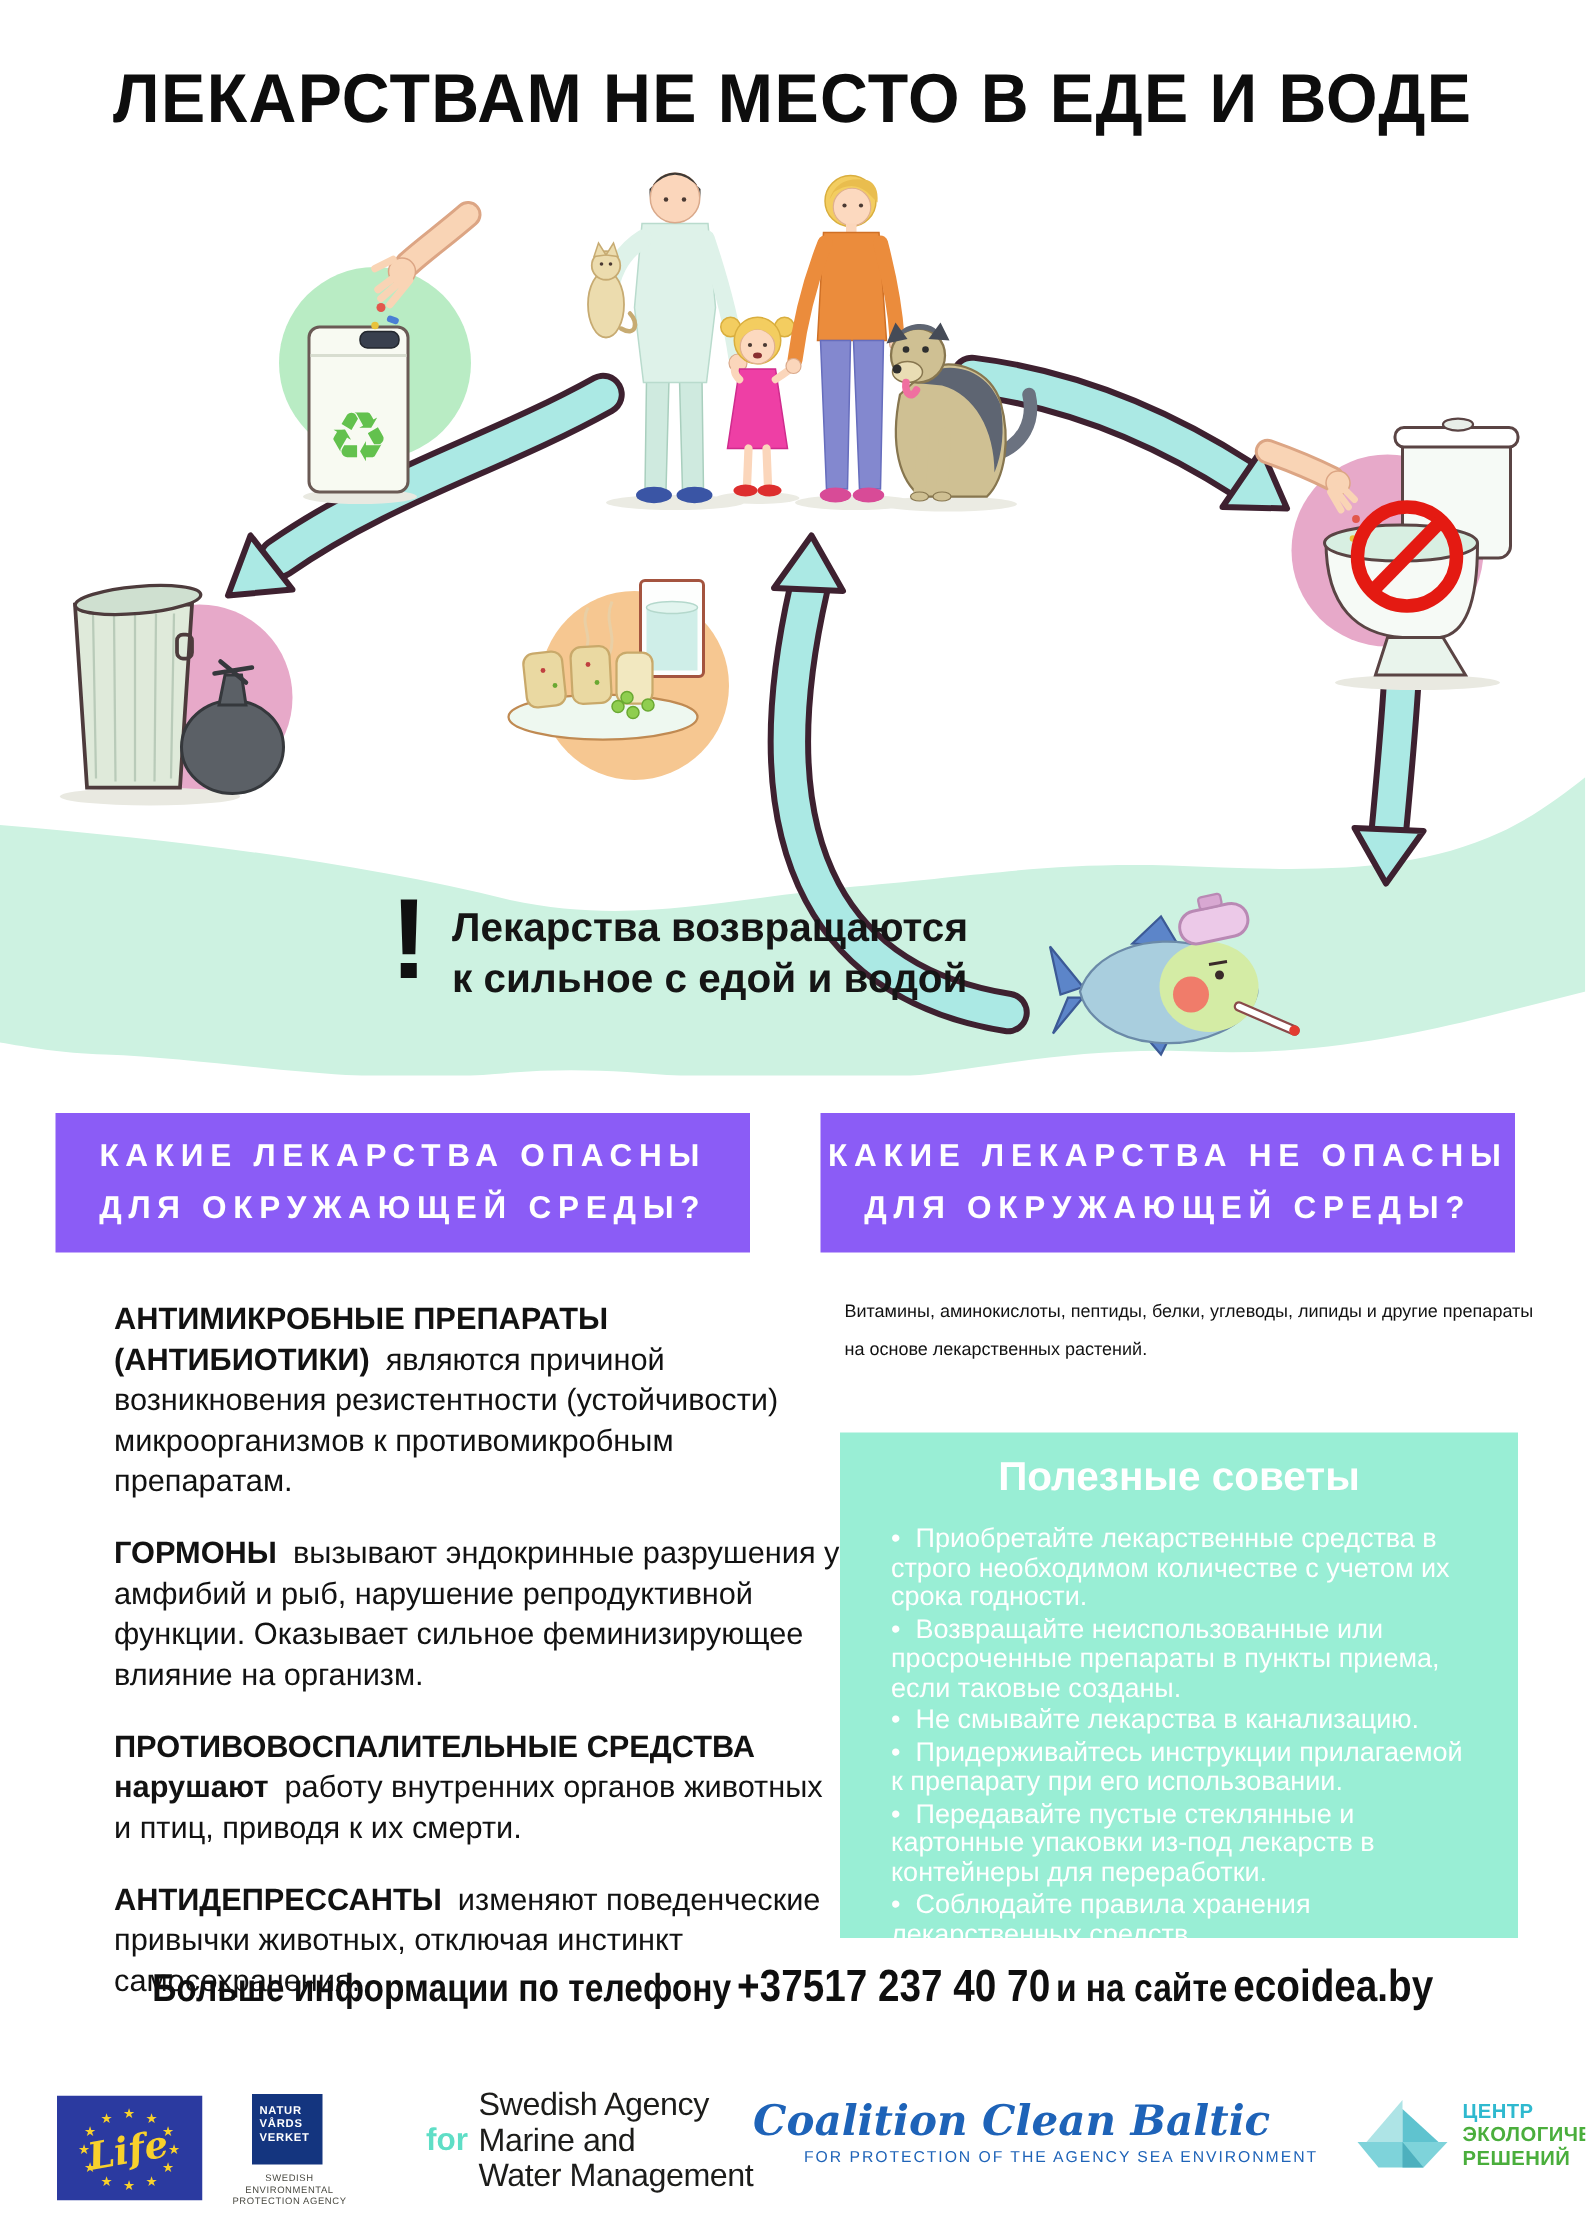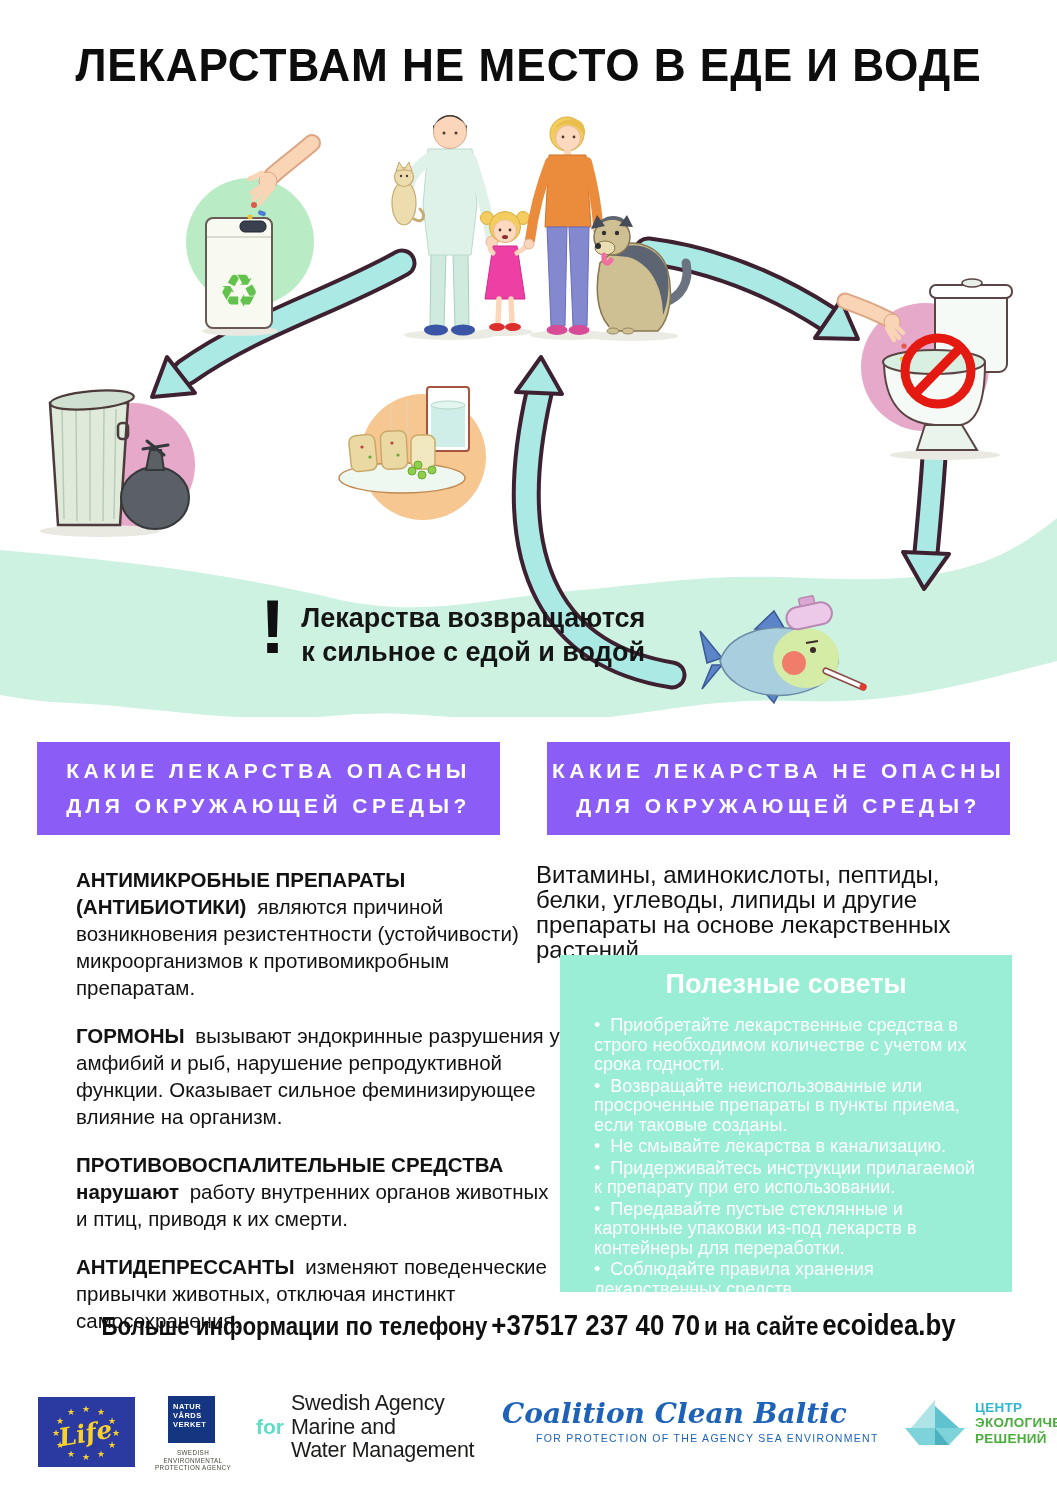--- a/index.html
+++ b/index.html
@@ -25,21 +25,21 @@
   .hbox span{color:#ffffff;font-weight:800;font-size:21px;letter-spacing:4.5px;white-space:nowrap;}
   .hbox-left{left:37px;top:742px;}
   .hbox-right{left:547px;top:742px;}
 
   
   .col-left{left:40px;top:866px;width:488px;font-size:20.5px;line-height:27px;color:#121212;margin-left:36px;}
   .col-left p{margin:0 0 21px 0;}
   .col-left .lead{font-weight:800;margin-right:5px;}
 
   
-  .col-right-intro{left:536px;top:862px;width:460px;font-size:24px;line-height:25px;color:#121212;}
+  .col-right-intro{left:563px;top:862px;width:460px;font-size:12px;line-height:25px;color:#121212;}
 
   
   .tips{left:560px;top:955px;width:452px;height:337px;background:#99eed5;box-sizing:border-box;
         padding:12px 18px 10px 18px;}
   .tips h3{margin:2px 0 9px 0;text-align:center;color:#ffffff;font-size:27px;font-weight:800;}
   .tips ul{margin:16px;padding:0;list-style:none;color:#ffffff;font-size:18px;line-height:19.5px;}
   .tips li{margin:0 0 2px 0;}
   .tips li::before{content:"\2022\00a0\00a0";}
 
   
@@ -48,21 +48,21 @@
   .footer-info .fi-pre,.footer-info .fi-mid{font-size:26px;}
   .footer-info .fi-phone,.footer-info .fi-site{font-size:30px;}
 
   
   .logo-epa-box{left:168px;top:1396px;width:47px;height:47px;background:#14357f;color:#fff;
                 font-size:7.5px;font-weight:700;letter-spacing:0.5px;line-height:9px;
                 padding:6px 0 0 5px;box-sizing:border-box;}
   .logo-epa-caption{left:153px;top:1449px;width:80px;text-align:center;font-size:6.3px;
                     line-height:7.5px;color:#4a4a42;letter-spacing:0.4px;}
   .logo-swam{left:256px;top:1392px;display:flex;}
-  .logo-swam .for{color:#5fdec6;font-size:21px;font-weight:700;padding-top:23px;margin-right:7px;}
+  .logo-swam .for{color:#5fdec6;font-size:21px;font-weight:700;padding-top:23px;margin-right:7px;margin-left:28px;}
   .logo-swam .lines{font-size:21.5px;line-height:23.5px;color:#1c1c1a;font-weight:500;letter-spacing:-0.3px;}
   .logo-ccb{left:500px;top:1390px;width:330px;color:#1e63b8;}
   .logo-ccb .row{display:flex;align-items:flex-end;}
   .logo-ccb .name{font-family:"DejaVu Serif", serif;font-style:italic;font-weight:700;
                   font-size:28px;white-space:nowrap;margin-left:2px;}
   .logo-ccb .sub{font-size:10.5px;letter-spacing:1.3px;margin:2px 0 0 36px;white-space:nowrap;}
   .logo-ces{left:903px;top:1398px;display:flex;align-items:center;}
   .logo-ces .txt{margin-left:8px;font-size:13.5px;font-weight:800;line-height:15.5px;letter-spacing:0.3px;}
   .logo-ces .l1{color:#2fb9cf;}
   .logo-ces .l2,.logo-ces .l3{color:#4aae3c;}

